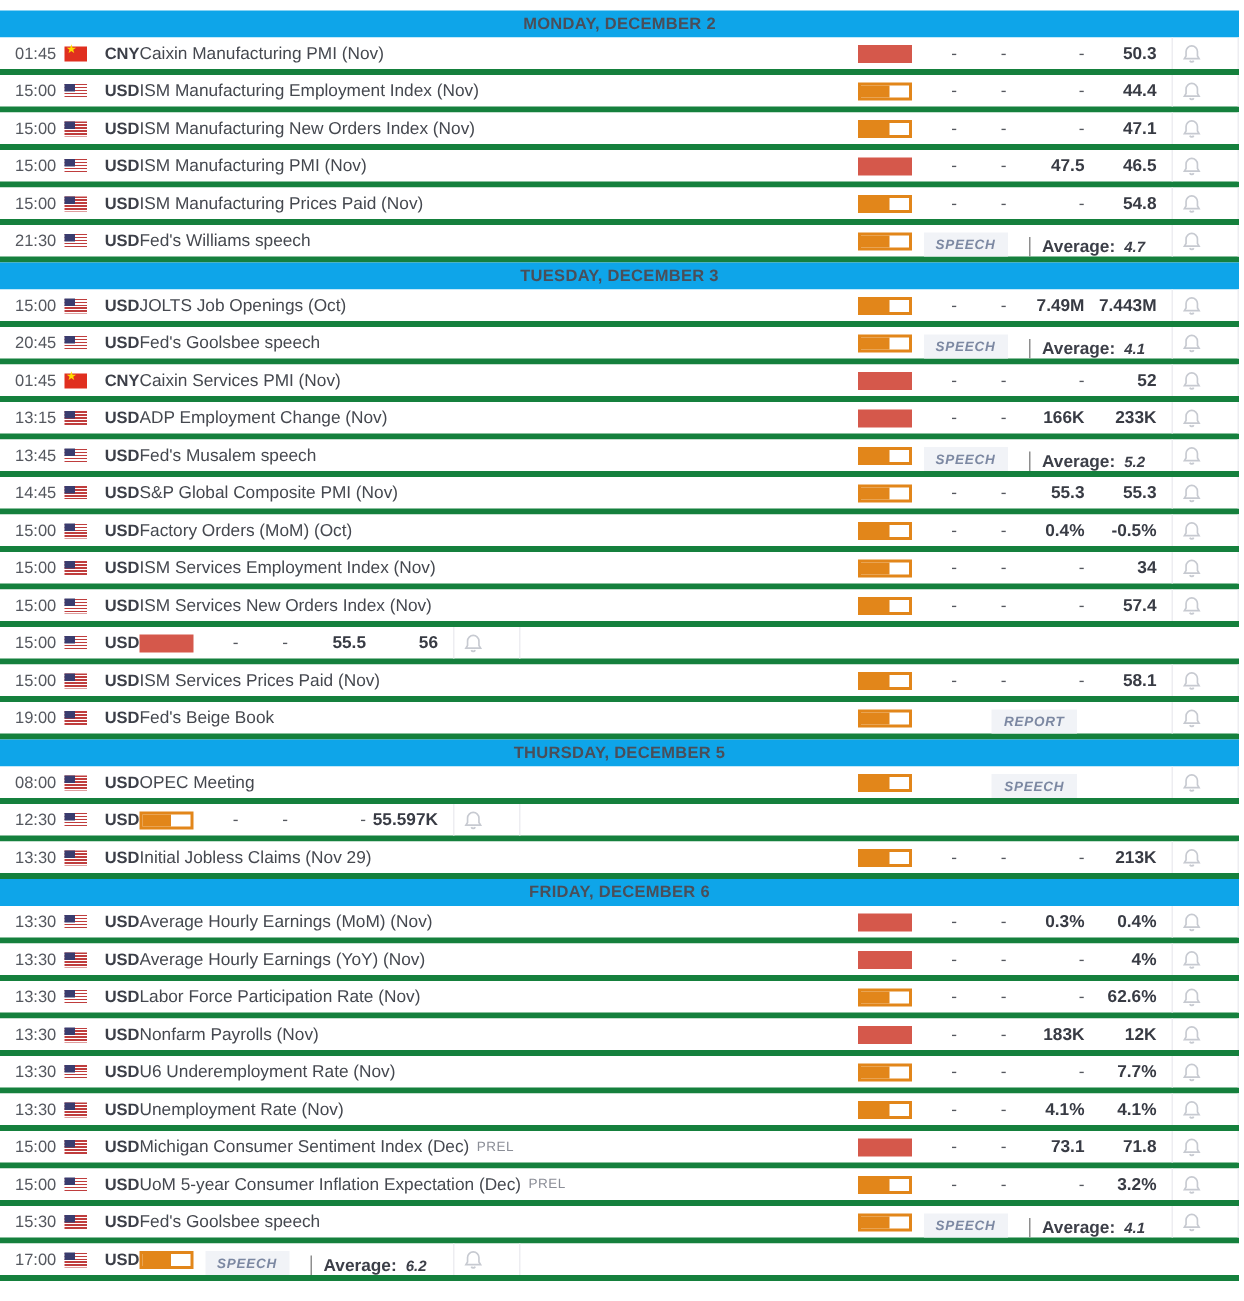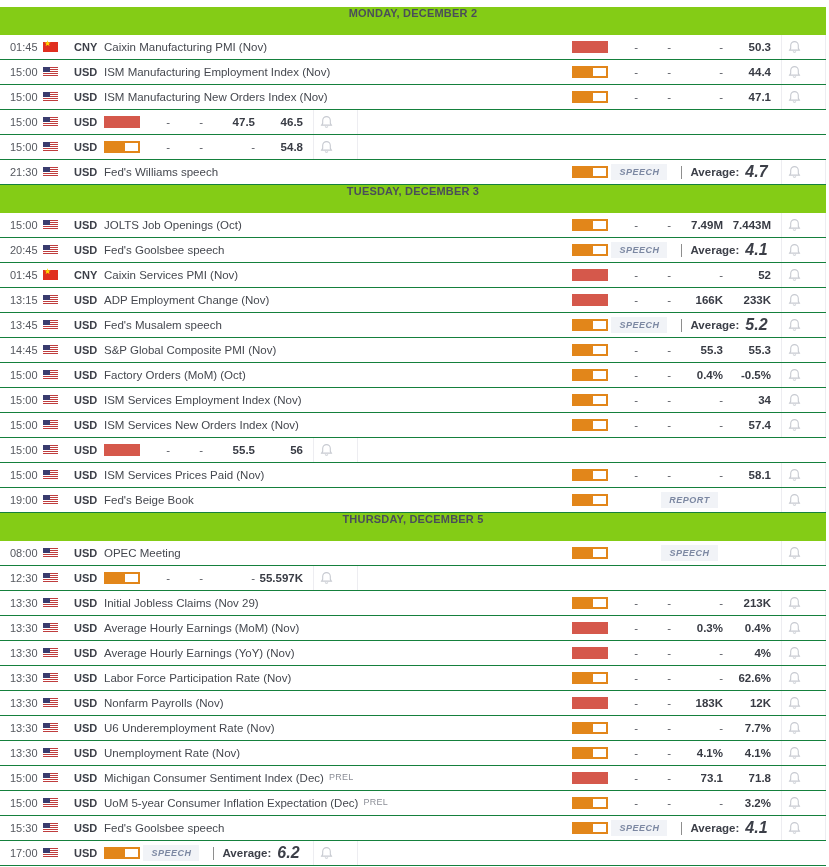--- a/index.html
+++ b/index.html
@@ -1,43 +1,43 @@
 <!DOCTYPE html>
 <html><head>
 <meta charset="utf-8">
 <style>
   html,body{margin:0;padding:0;background:#fff;}
   body{width:829px;font-family:"Liberation Sans",sans-serif;-webkit-font-smoothing:antialiased;}
   .calendar{width:826px;padding-top:7px;}
-  .day-header{height:28px;background:#84cc16;display:flex;align-items:flex-start;justify-content:center;}
+  .day-header{height:18px;background:#0ea5e9;display:flex;align-items:center;justify-content:center;}
   .day-header span{font-size:11px;font-weight:700;color:#4a4e59;letter-spacing:.2px;}
-  .row{height:25px;display:flex;align-items:center;border-bottom:1px solid #15803d;background:#fff;box-sizing:border-box;}
+  .row{height:25px;display:flex;align-items:center;border-bottom:4px solid #15803d;background:#fff;box-sizing:border-box;}
   .time{width:30px;margin-left:10px;font-size:11px;color:#55585f;flex:none;}
   .flag{width:15px;height:10px;margin-left:3px;flex:none;position:relative;display:inline-block;}
   .us-flag{background:repeating-linear-gradient(180deg,#bf3d3d 0 1px,#fff 1px 2px);}
   .us-flag::after{content:"";position:absolute;left:0;top:0;width:7px;height:5px;background:#3a3c6e;}
   .cn-flag{background:#e02f1f;}
   .cn-flag::after{content:"\2605";position:absolute;left:1px;top:-3px;font-size:8px;color:#ffde00;line-height:10px;}
-  .cur{width:30px;margin-left:16px;font-size:11px;font-weight:700;color:#3c3f48;flex:none;}
+  .cur{width:30px;margin-left:5px;font-size:11px;font-weight:700;color:#3c3f48;flex:none;text-align:right;}
   .event{flex:1;min-width:0;font-size:11.5px;color:#45484f;white-space:nowrap;overflow:hidden;display:flex;align-items:flex-start;}
   .prel{margin-left:5px;font-size:9px;color:#8b8e97;letter-spacing:.3px;font-weight:400;}
   .vol{width:36px;height:12px;flex:none;box-sizing:border-box;}
   .vol-high{background:#d5584b;}
   .vol-med{border:2px solid #e2861a;background:#fff;}
   .vol-med .vol-fill{display:block;width:60%;height:100%;background:#e2861a;}
   .vol-high .vol-fill{display:block;width:100%;height:100%;background:#d5584b;}
   .vals{width:173px;flex:none;display:flex;align-items:center;box-sizing:border-box;padding-right:10px;height:100%;}
-  .vals.center{justify-content:center;}
+  .vals.center{justify-content:center;align-items:flex-end;}
   .val{text-align:right;font-size:11.5px;font-weight:700;color:#383b44;}
   .val.dash{font-weight:400;color:#55585f;}
   .c0{width:30px;}.c1{width:33px;}.c2{width:52px;}.c3{width:48px;}
   .badge{font-size:9px;font-style:italic;color:#7c88a2;background:#f1f3f7;padding:3px 8px;letter-spacing:.5px;font-weight:600;}
   .avg-sep{width:1px;height:13px;background:#8e8e8e;margin-left:14px;flex:none;}
   .avg-label{margin-left:8px;font-size:11.5px;font-weight:700;color:#3c3f48;}
-  .avg-val{margin-left:6px;font-size:16px;font-weight:600;font-style:italic;color:#3c3f48;}
+  .avg-val{margin-left:6px;font-size:10px;font-weight:600;font-style:italic;color:#3c3f48;}
   .bellcol{width:45px;flex:none;height:100%;display:flex;align-items:center;box-sizing:border-box;border-left:1px solid #ededf1;border-right:1px solid #ededf1;padding-left:6px;}
   .bell-btn{background:none;border:none;padding:0;margin:0;cursor:pointer;display:flex;align-items:center;}
 </style>
 </head>
 <body>
 
 <div id="calendar" class="calendar">
   <section>
     <div class="day-header">
       <span>MONDAY, DECEMBER 2</span>
@@ -121,20 +121,24 @@
           <path d="M5.2 11.4 a1.4 1.4 0 0 0 2.6 0" fill="none" stroke="#c7cad1" stroke-width="1.1"></path>
         </svg>
       </button>
     </span>
   </div>
 
   <div class="row">
     <span class="time">15:00</span>
     <span class="flag us-flag"></span>
     <span class="cur">USD</span>
+    <span class="event">
+      <span class="ev-text">ISM Manufacturing PMI (Nov)</span>
+
+    </span>
     <span class="vol vol-high">
             <span class="vol-fill"></span>
           </span>
     <span class="vals nums">
             <span class="val c0 dash">-</span>
             <span class="val c1 dash">-</span>
             <span class="val c2">47.5</span>
             <span class="val c3">46.5</span>
           </span>
     <span class="bellcol">
@@ -144,20 +148,24 @@
           <path d="M5.2 11.4 a1.4 1.4 0 0 0 2.6 0" fill="none" stroke="#c7cad1" stroke-width="1.1"></path>
         </svg>
       </button>
     </span>
   </div>
 
   <div class="row">
     <span class="time">15:00</span>
     <span class="flag us-flag"></span>
     <span class="cur">USD</span>
+    <span class="event">
+      <span class="ev-text">ISM Manufacturing Prices Paid (Nov)</span>
+
+    </span>
     <span class="vol vol-med">
             <span class="vol-fill"></span>
           </span>
     <span class="vals nums">
             <span class="val c0 dash">-</span>
             <span class="val c1 dash">-</span>
             <span class="val c2 dash">-</span>
             <span class="val c3">54.8</span>
           </span>
     <span class="bellcol">
@@ -602,20 +610,23 @@
           <path d="M6.5 1.6 a3.8 3.8 0 0 1 3.8 3.8 v2.9 l1.1 1.8 H1.6 l1.1-1.8 V5.4 A3.8 3.8 0 0 1 6.5 1.6 Z" fill="none" stroke="#c7cad1" stroke-width="1.1"></path>
           <path d="M5.2 11.4 a1.4 1.4 0 0 0 2.6 0" fill="none" stroke="#c7cad1" stroke-width="1.1"></path>
         </svg>
       </button>
     </span>
   </div>
 </div>
   </section>
 
   <section>
+    <div class="day-header">
+      <span>FRIDAY, DECEMBER 6</span>
+    </div>
     <div class="rows">
   <div class="row">
     <span class="time">13:30</span>
     <span class="flag us-flag"></span>
     <span class="cur">USD</span>
     <span class="event">
       <span class="ev-text">Average Hourly Earnings (MoM) (Nov)</span>
 
     </span>
     <span class="vol vol-high">

